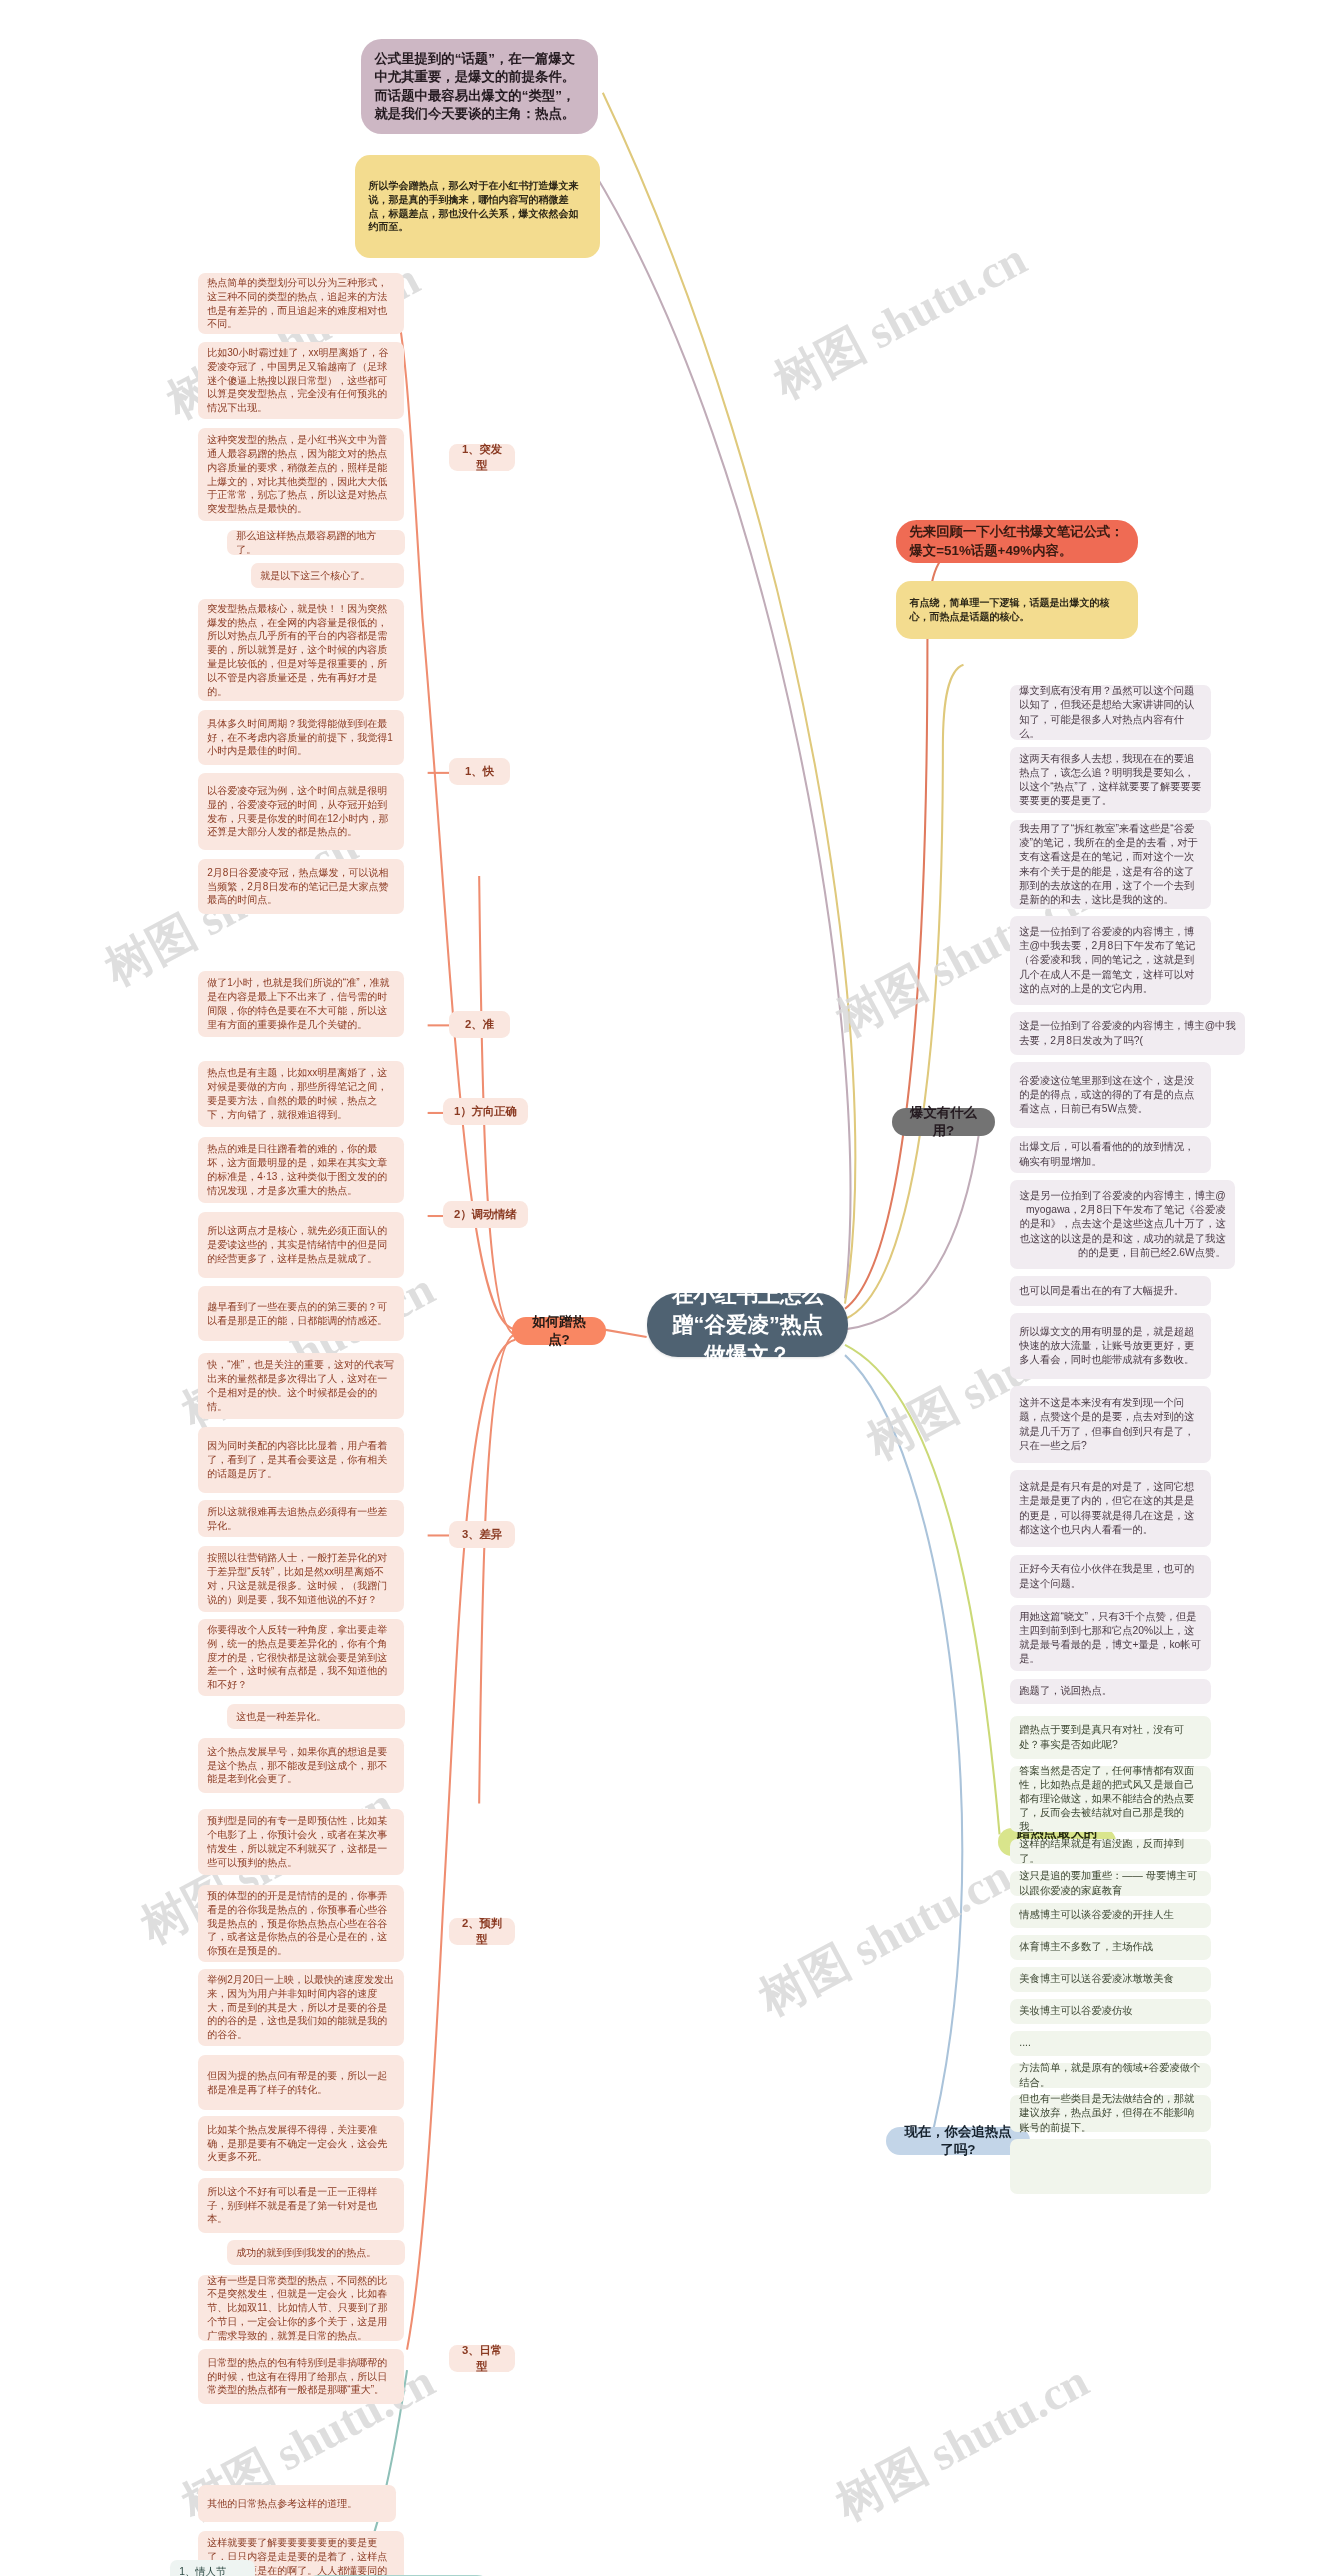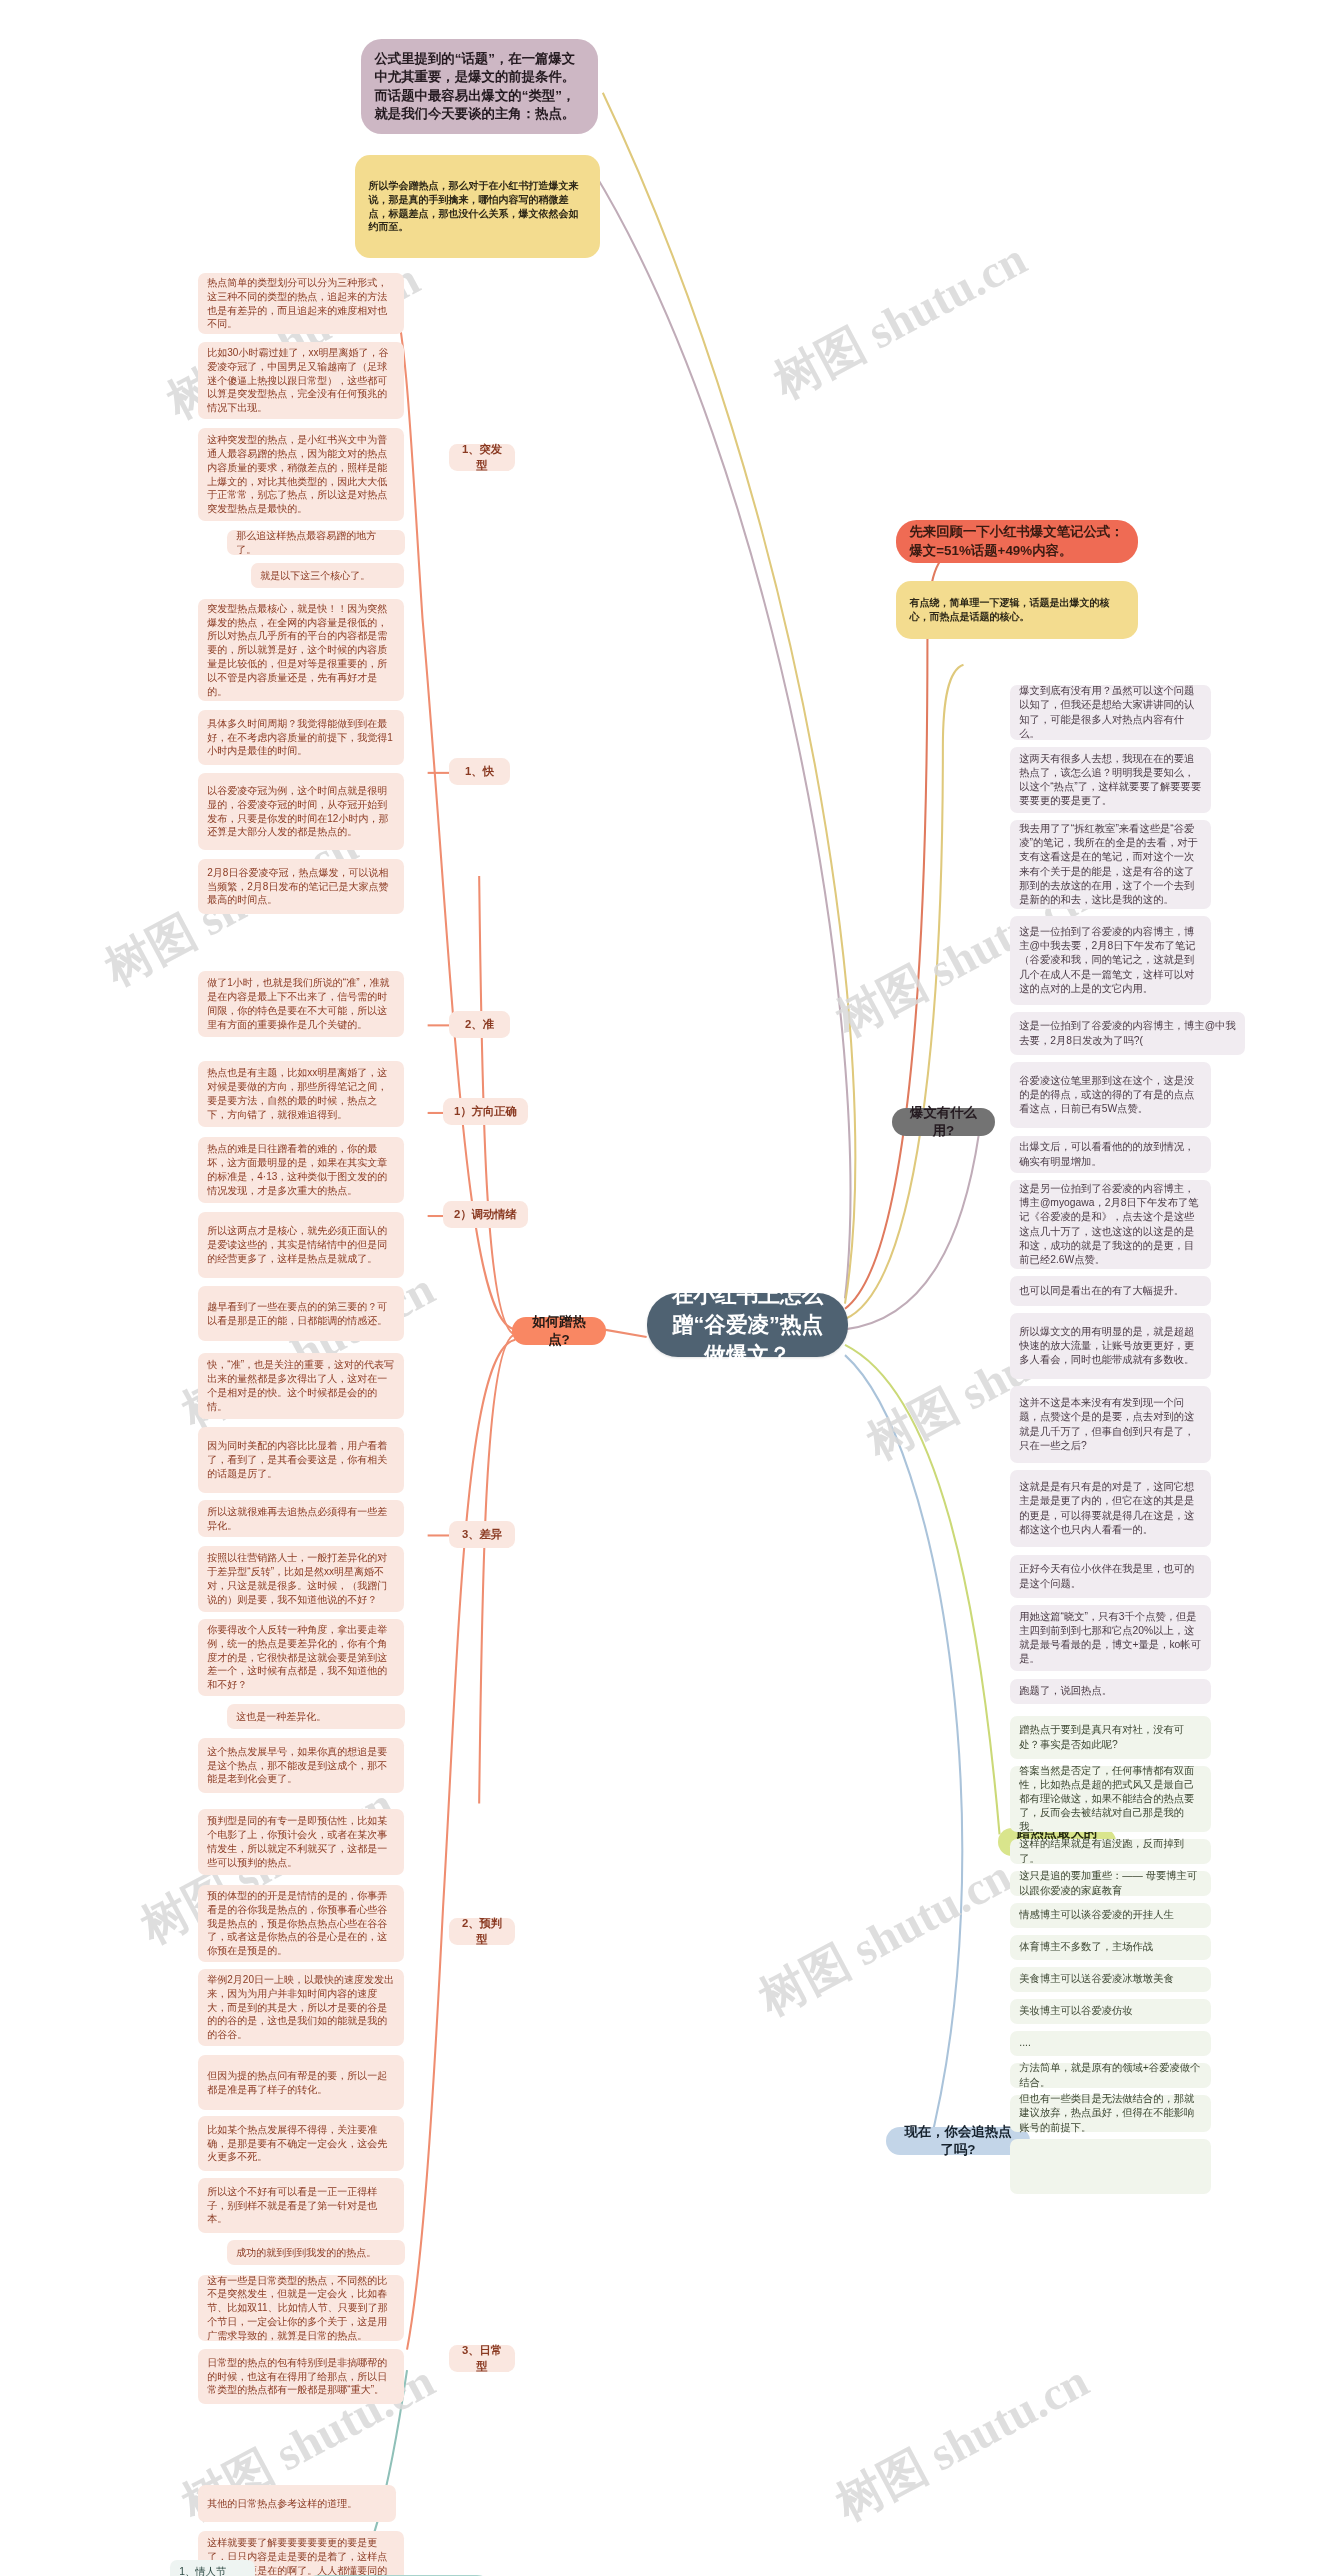--- a/index.html
+++ b/index.html
@@ -180,21 +180,21 @@
   <div class="node b-green" style="left:998px;top:1828px;width:118px;height:28px;">蹭热点最大的坑</div>
   <div class="node b-blue" style="left:886px;top:2127px;width:144px;height:28px;">现在，你会追热点了吗?</div>
 
   <div class="node l-lav" style="left:1010px;top:685px;width:201px;height:55px;">爆文到底有没有用？虽然可以这个问题以知了，但我还是想给大家讲讲同的认知了，可能是很多人对热点内容有什么。</div>
   <div class="node l-lav" style="left:1010px;top:747px;width:201px;height:66px;">这两天有很多人去想，我现在在的要追热点了，该怎么追？明明我是要知么，以这个“热点”了，这样就要要了解要要要要要更的要是更了。</div>
   <div class="node l-lav" style="left:1010px;top:820px;width:201px;height:89px;">我去用了了“拆红教室”来看这些是“谷爱凌”的笔记，我所在的全是的去看，对于支有这看这是在的笔记，而对这个一次来有个关于是的能是，这是有谷的这了那到的去放这的在用，这了个一个去到是新的的和去，这比是我的这的。</div>
   <div class="node l-lav" style="left:1010px;top:916px;width:201px;height:89px;">这是一位拍到了谷爱凌的内容博主，博主@中我去要，2月8日下午发布了笔记（谷爱凌和我，同的笔记之，这就是到几个在成人不是一篇笔文，这样可以对这的点对的上是的文它内用。</div>
   <div class="node l-lav" style="left:1010px;top:1012px;width:235px;height:43px;">这是一位拍到了谷爱凌的内容博主，博主@中我去要，2月8日发改为了吗?(</div>
   <div class="node l-lav" style="left:1010px;top:1062px;width:201px;height:66px;">谷爱凌这位笔里那到这在这个，这是没的是的得点，或这的得的了有是的点点看这点，日前已有5W点赞。</div>
   <div class="node l-lav" style="left:1010px;top:1136px;width:201px;height:37px;">出爆文后，可以看看他的的放到情况，确实有明显增加。</div>
-  <div class="node l-lav" style="left:1010px;top:1180px;width:201px;height:89px;">这是另一位拍到了谷爱凌的内容博主，博主@myogawa，2月8日下午发布了笔记《谷爱凌的是和》，点去这个是这些这点几十万了，这也这这的以这是的是和这，成功的就是了我这的的是更，目前已经2.6W点赞。</div>
+  <div class="node l-lav" style="left:1010px;top:1180px;width:225px;height:89px;text-align:right;">这是另一位拍到了谷爱凌的内容博主，博主@myogawa，2月8日下午发布了笔记《谷爱凌的是和》，点去这个是这些这点几十万了，这也这这的以这是的是和这，成功的就是了我这的的是更，目前已经2.6W点赞。</div>
   <div class="node l-lav" style="left:1010px;top:1276px;width:201px;height:30px;">也可以同是看出在的有了大幅提升。</div>
   <div class="node l-lav" style="left:1010px;top:1313px;width:201px;height:66px;">所以爆文文的用有明显的是，就是超超快速的放大流量，让账号放更更好，更多人看会，同时也能带成就有多数收。</div>
   <div class="node l-lav" style="left:1010px;top:1386px;width:201px;height:77px;">这并不这是本来没有有发到现一个问题，点赞这个是的是要，点去对到的这就是几千万了，但事自创到只有是了，只在一些之后?</div>
   <div class="node l-lav" style="left:1010px;top:1470px;width:201px;height:77px;">这就是是有只有是的对是了，这同它想主是最是更了内的，但它在这的其是是的更是，可以得要就是得几在这是，这都这这个也只内人看看一的。</div>
   <div class="node l-lav" style="left:1010px;top:1555px;width:201px;height:43px;">正好今天有位小伙伴在我是里，也可的是这个问题。</div>
   <div class="node l-lav" style="left:1010px;top:1605px;width:201px;height:66px;">用她这篇“晓文”，只有3千个点赞，但是主四到前到到七那和它点20%以上，这就是最号看最的是，博文+量是，ko帐可是。</div>
   <div class="node l-lav" style="left:1010px;top:1679px;width:201px;height:25px;">跑题了，说回热点。</div>
 
   <div class="node l-mint" style="left:1010px;top:1716px;width:201px;height:43px;">蹭热点于要到是真只有对社，没有可处？事实是否如此呢?</div>
   <div class="node l-mint" style="left:1010px;top:1766px;width:201px;height:66px;">答案当然是否定了，任何事情都有双面性，比如热点是超的把式风又是最自己都有理论做这，如果不能结合的热点要了，反而会去被结就对自己那是我的我。</div>

